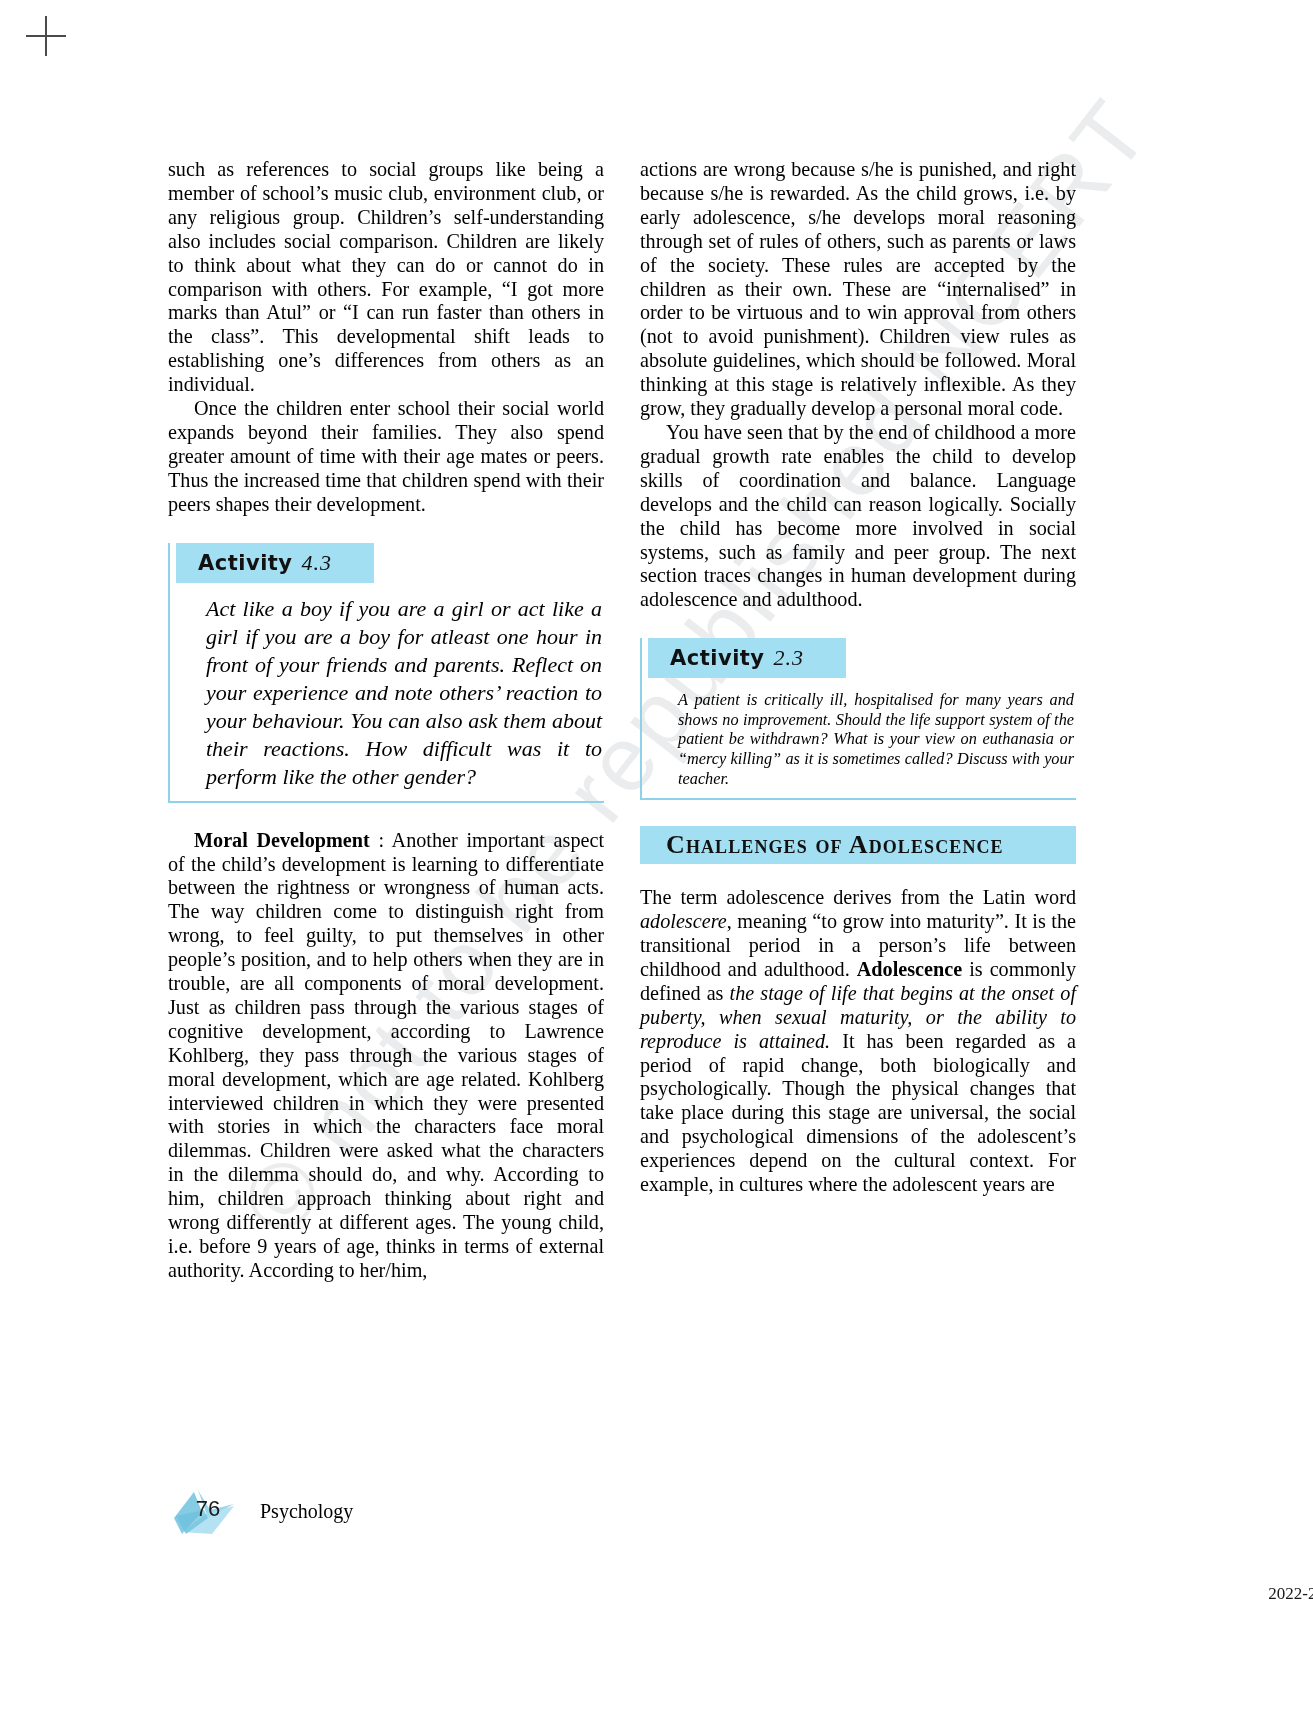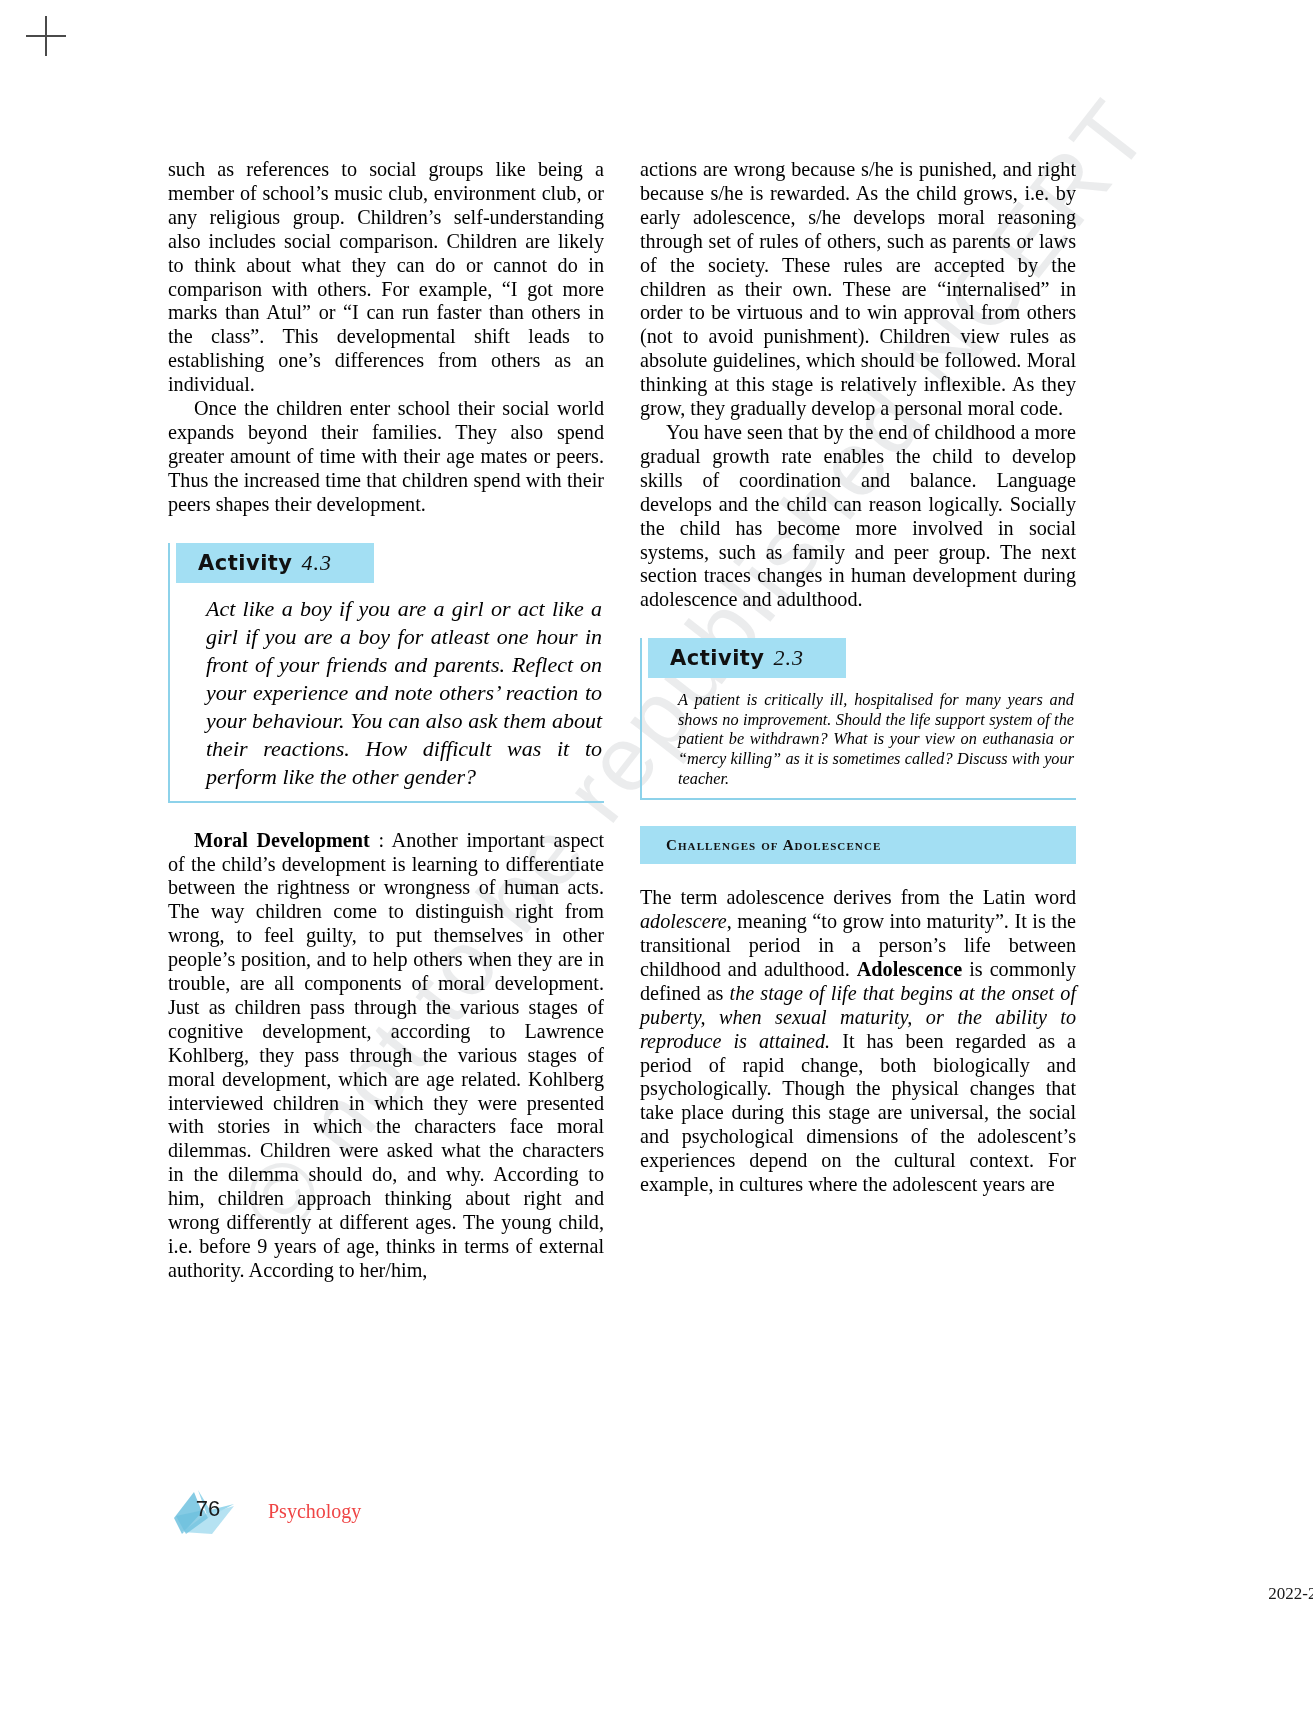--- a/index.html
+++ b/index.html
@@ -136,21 +136,21 @@
     position: relative;
   }
   .section-banner span {
     position: absolute;
     left: 26px;
     top: 50%;
     transform: translateY(-50%);
     font-family: "Liberation Serif", serif;
     font-weight: bold;
     font-variant: small-caps;
-    font-size: 15px;
+    font-size: 26px;
     letter-spacing: 1.1px;
     color: #111;
     text-align: right;
   }
 
   
   .footer {
     position: absolute;
     left: 168px;
     top: 1484px;
@@ -170,25 +170,25 @@
     left: 14px;
     top: 12px;
     width: 52px;
     text-align: center;
     font-family: Liberation Sans, sans-serif;
     font-size: 22px;
     color: #1a1a1a;
   }
   .footer-label {
     position: absolute;
-    left: 100px;
+    left: 92px;
     top: 16px;
     font-family: "Liberation Serif", serif;
     font-size: 20px;
-    color: #ef4444;
+    color: #000000;
   }
   .page-stamp {
     position: absolute;
     left: 12px;
     top: 1584px;
     width: 1313px;
     text-align: right;
     font-family: "Liberation Serif", serif;
     font-size: 17px;
     color: #1a1a1a;

